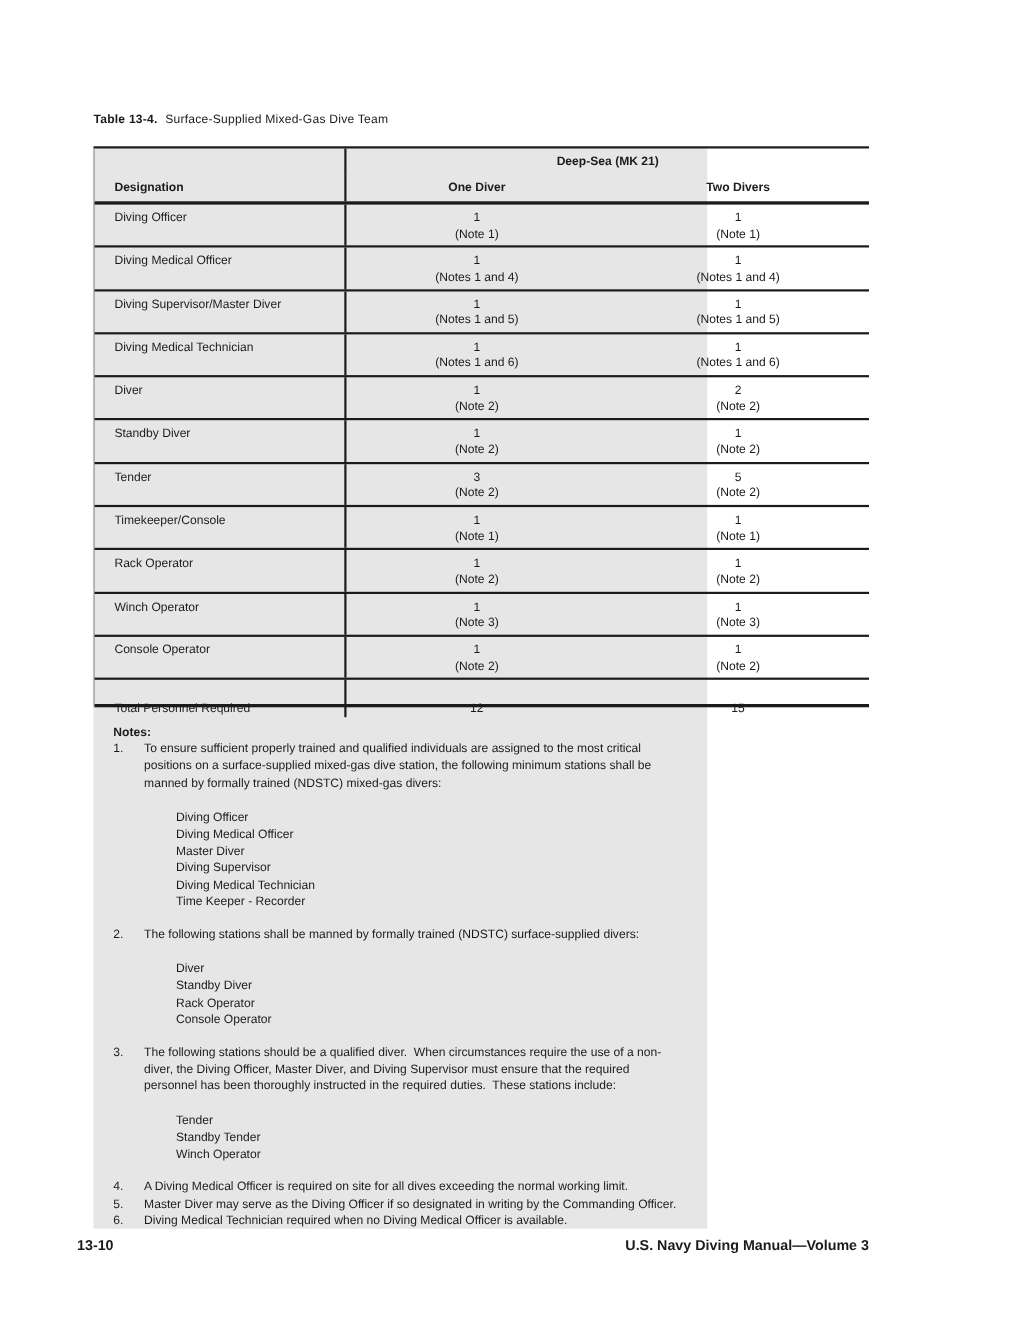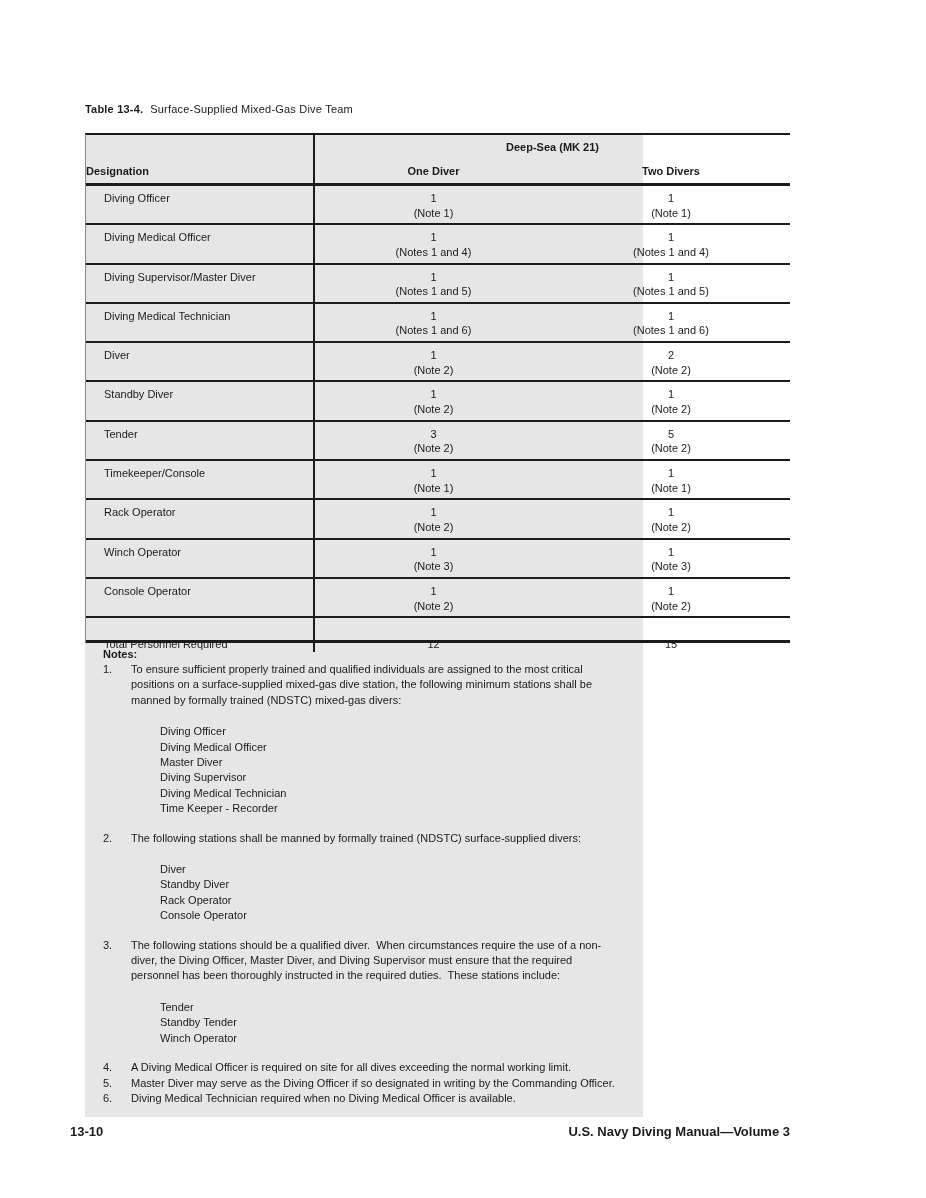--- a/index.html
+++ b/index.html
@@ -35,41 +35,41 @@
     font-size: 11px;
   }
   .thead { border-bottom: 3px solid #1b1b1b; }
   .group-row { display: grid; grid-template-columns: 227px 477px; height: 24px; }
   .group-cell {
     border-left: 2px solid #1b1b1b;
     display: flex; align-items: center; justify-content: center;
     font-weight: bold;
   }
   .colhead-row { display: grid; grid-template-columns: 227px 239px 238px; height: 24px; }
-  .colhead-row .c1 { display: flex; align-items: center; font-weight: bold; }
+  .colhead-row .c1 { display: flex; align-items: center; padding-left: 18px; font-weight: bold; }
   .colhead-row .c2 { border-left: 2px solid #1b1b1b; }
   .colhead-row .c2, .colhead-row .c3 {
     display: flex; align-items: center; justify-content: center; font-weight: bold;
   }
   .trow {
     display: grid; grid-template-columns: 227px 239px 238px;
     height: 39.3px;
     border-bottom: 2px solid #1b1b1b;
   }
   .trow .label-cell { padding: 5px 6px 0 18px; line-height: 14px; }
   .trow .val-cell {
     text-align: center; padding-top: 5px; line-height: 14.6px;
   }
   .trow .val-cell.first { border-left: 2px solid #1b1b1b; }
   .trow.total-row { height: 24.3px; border-bottom: 3px solid #1b1b1b; }
   .trow.total-row .label-cell, .trow.total-row .val-cell { padding-top: 19px; }
 
   
   .notes {
-    padding: 4px 26px 0 18px;
+    padding: 16px 26px 0 18px;
     font-size: 11px; line-height: 15.4px;
   }
   .notes-heading { font-weight: bold; }
   .note { display: flex; }
   .note-num { width: 28px; flex: 0 0 28px; }
   .note-body { flex: 1; }
   .note-text { white-space: pre-wrap; }
   .sublist { margin: 16px 0 14px 29px; }
 
   

